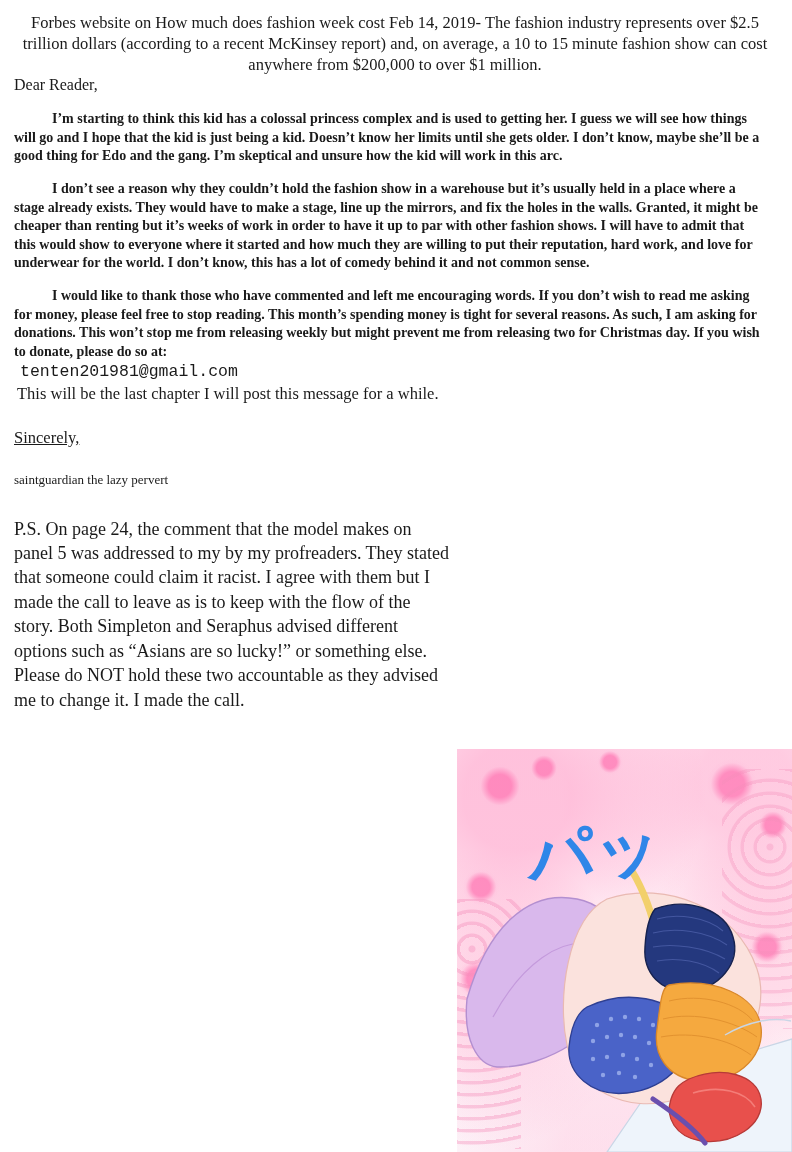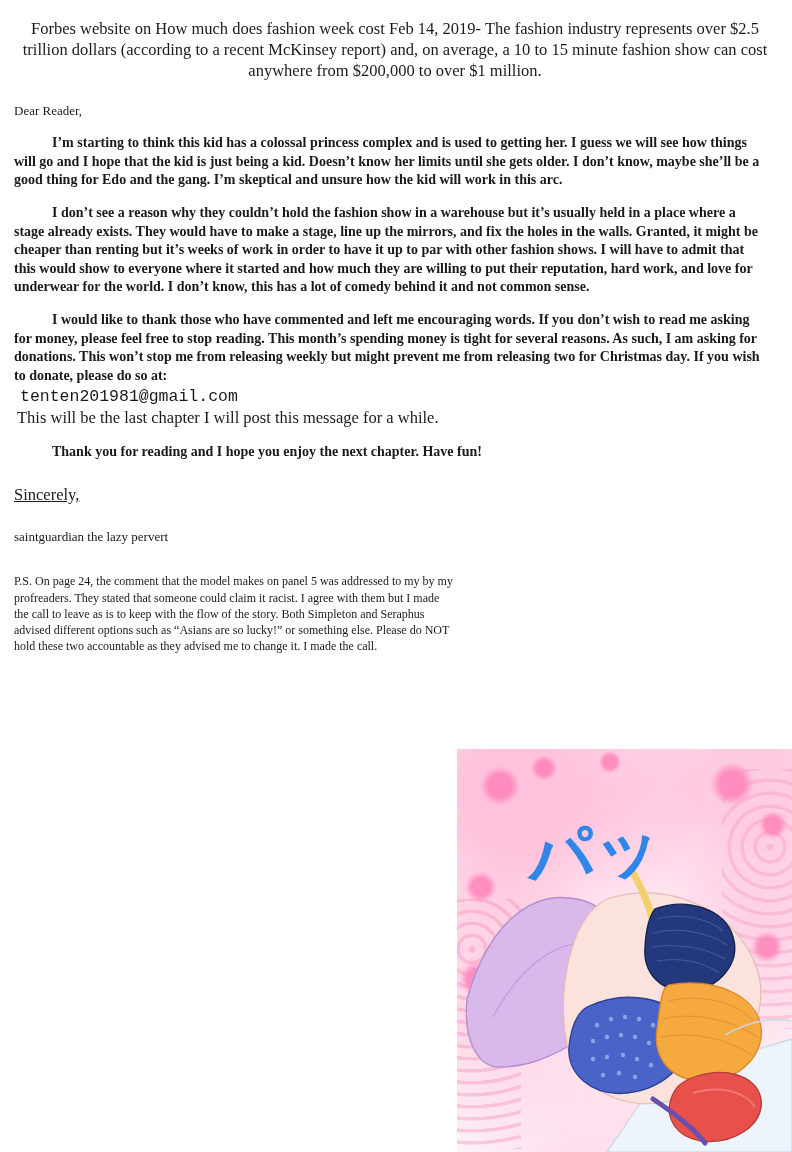--- a/index.html
+++ b/index.html
@@ -13,32 +13,31 @@
     position: relative;
     overflow: hidden;
     font-family: "Liberation Serif", "DejaVu Serif", serif;
     color: #1a1a1a;
   }
   .page {
     position: relative;
     width: 792px;
     height: 1040px;
     box-sizing: border-box;
-    padding: 16px 16px 0 14px;
+    padding: 10px 16px 0 14px;
   }
   .header-note {
     font-size: 16.5px;
     line-height: 1.28;
     text-align: center;
     margin: 2px 4px 0 4px;
   }
   .salutation {
-    font-size: 13px;
+    font-size: 16px;
     line-height: 1.3;
-    margin-top: 22px;
   }
   p.body-par {
     font-size: 14px;
     line-height: 1.33;
     margin: 14px 8px 0 0;
     text-align: left;
     text-indent: 38px;
     font-weight: bold;
   }
   .email-line {
@@ -60,21 +59,21 @@
     margin-top: 22px;
     text-decoration: underline;
   }
   .signature {
     font-size: 13px;
     line-height: 1.33;
     margin-top: 22px;
   }
   .ps-block {
     width: 440px;
-    font-size: 12px;
+    font-size: 18px;
     line-height: 1.36;
     margin-top: 28px;
   }
   
   .illustration {
     position: absolute;
     left: 457px;
     top: 749px;
     width: 335px;
     height: 403px;
@@ -131,21 +130,20 @@
 
   <div class="salutation">Dear Reader,</div>
 
   <p class="body-par">I’m starting to think this kid has a colossal princess complex and is used to getting her.  I guess we will see how things will go and I hope that the kid is just being a kid.  Doesn’t know her limits until she gets older.  I don’t know, maybe she’ll be a good thing for Edo and the gang.  I’m skeptical and unsure how the kid will work in this arc.</p>
   <p class="body-par">I don’t see a reason why they couldn’t hold the fashion show in a warehouse but it’s usually held in a place where a stage already exists.  They would have to make a stage, line up the mirrors, and fix the holes in the walls.  Granted, it might be cheaper than renting but it’s weeks of work in order to have it up to par with other fashion shows.  I will have to admit that this would show to everyone where it started and how much they are willing to put their reputation, hard work, and love for underwear for the world.  I don’t know, this has a lot of comedy behind it and not common sense.</p>
   <p class="body-par">I would like to thank those who have commented and left me encouraging words.  If you don’t wish to read me asking for money, please feel free to stop reading.  This month’s spending money is tight for several reasons.  As such, I am asking for donations.  This won’t stop me from releasing weekly but might prevent me from releasing two for Christmas day.  If you wish to donate, please do so at:</p>
 
   <p class="email-line">tenten201981@gmail.com</p>
   <p class="postline">This will be the last chapter I will post this message for a while.</p>
 
-  <p class="body-par">Thank you for reading and I hope you enjoy the next chapter.  Have fun!</p>
 
   <div class="closing">Sincerely,</div>
   <div class="signature">saintguardian the lazy pervert</div>
 
   <div class="ps-block">P.S. On page 24, the comment that the model makes on panel 5 was addressed to my by my profreaders. They stated that someone could claim it racist. I agree with them but I made the call to leave as is to keep with the flow of the story.  Both Simpleton and Seraphus advised different options such as “Asians are so lucky!” or something else. Please do NOT hold these two accountable as they advised me to change it. I made the call.</div>
 
   <div class="illustration">
     <div class="ill-bg"></div>
 
     <div class="sparkle" style="left:20px;top:14px;width:46px;height:46px;"></div>

